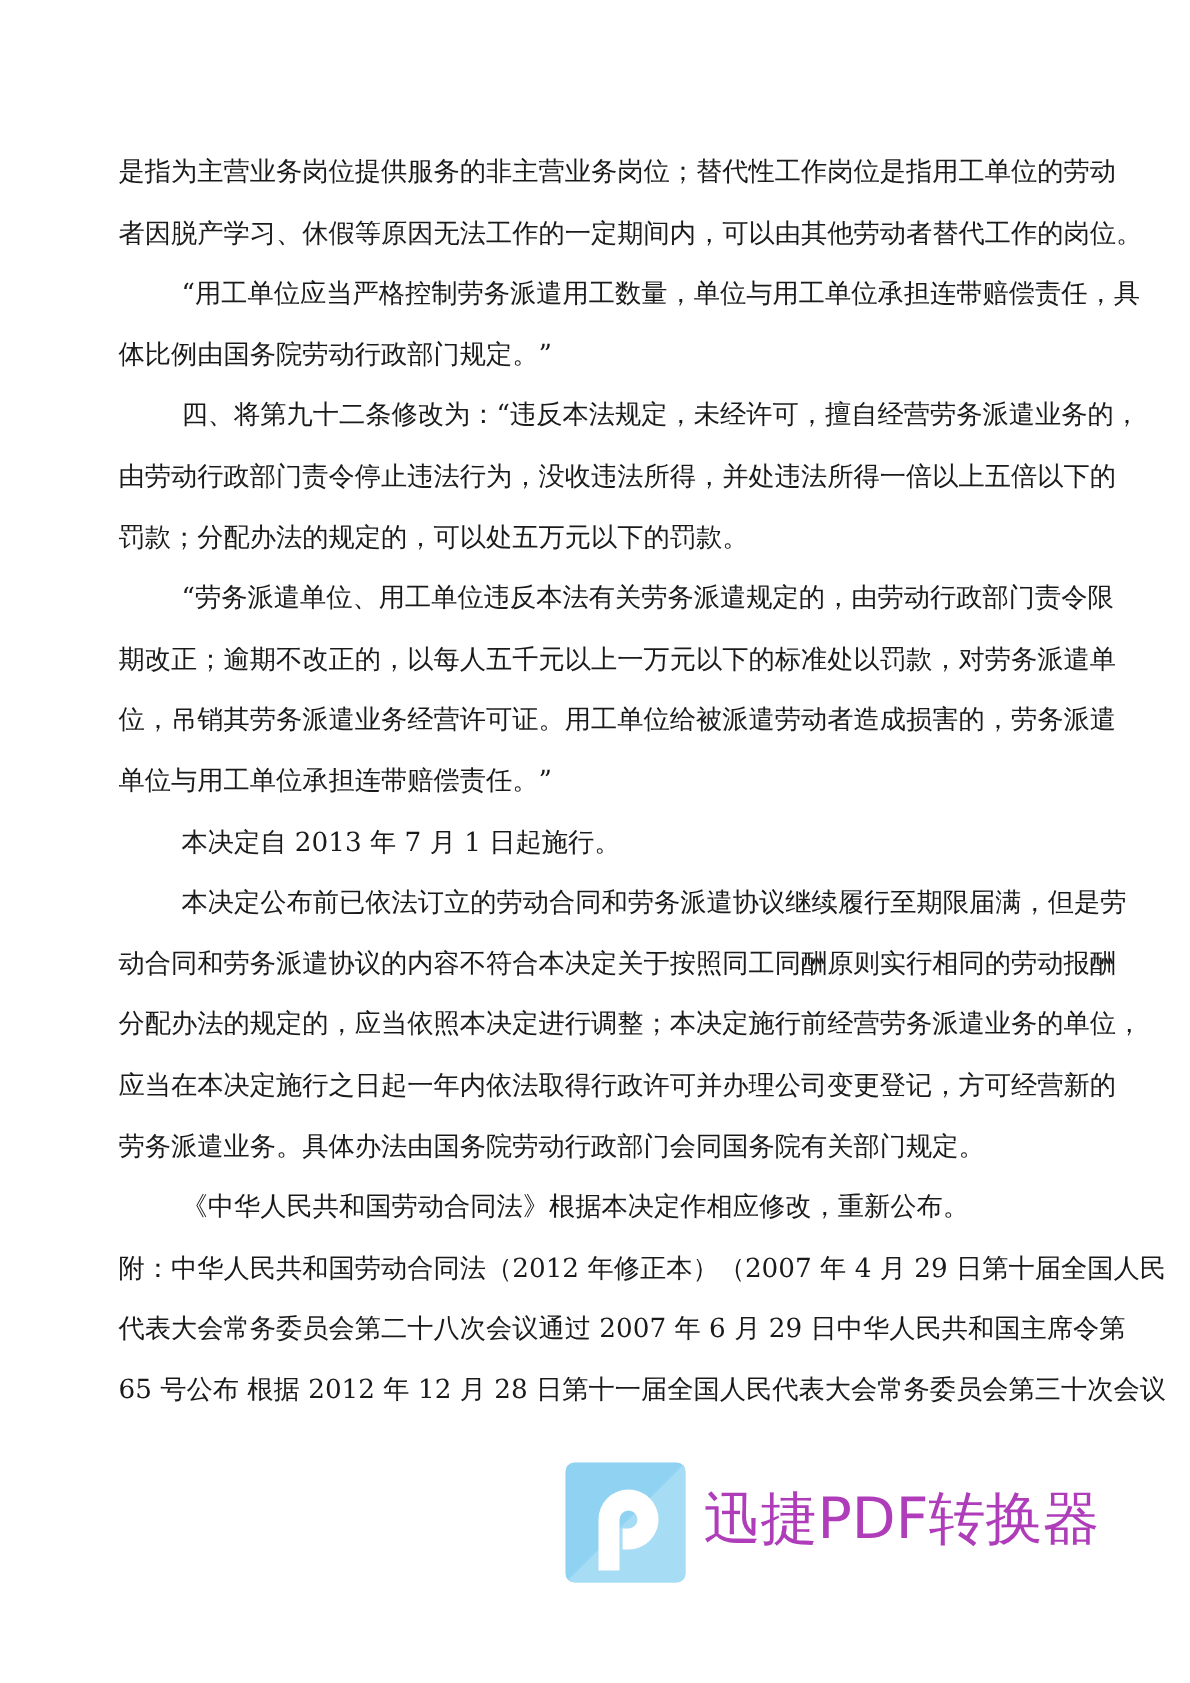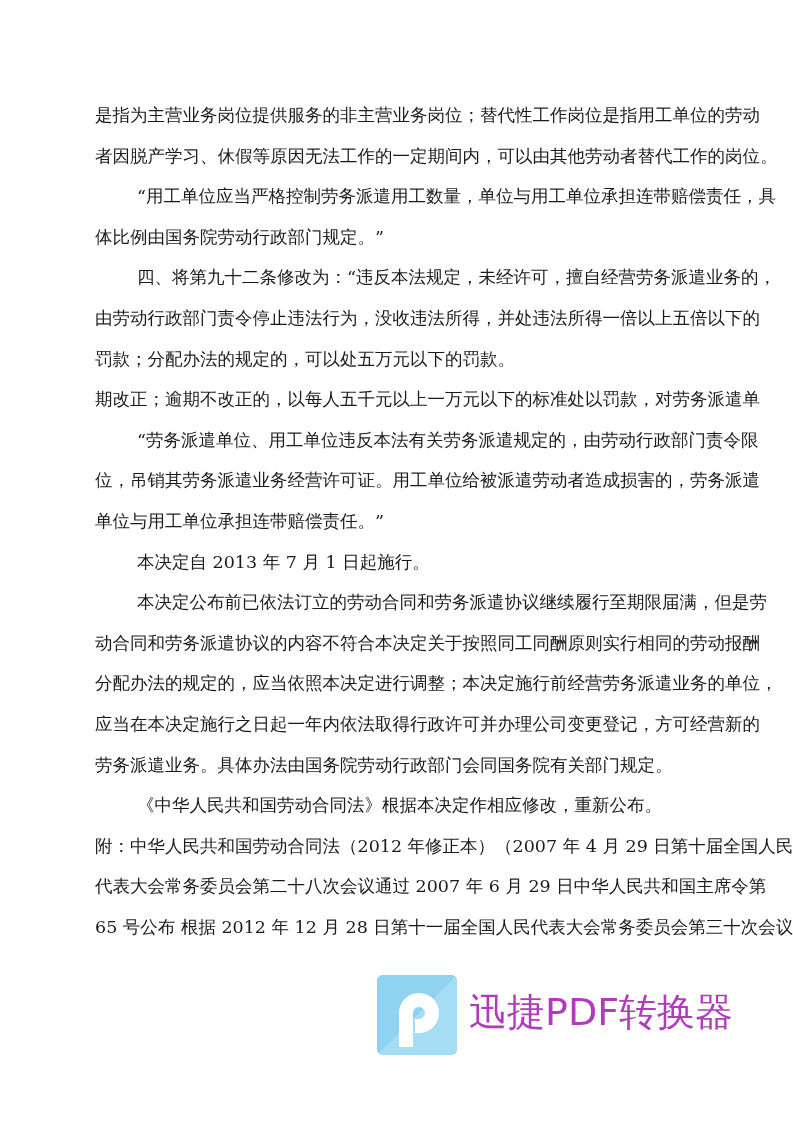--- a/index.html
+++ b/index.html
@@ -20,21 +20,20 @@
       left: 0; top: 0;
       width: 793px;
       height: 1122px;
       background: #ffffff;
     }
     .body-text {
       position: absolute;
       left: 79px;
       top: 100px;
       width: 634px;
-      margin-left: 16px;
     }
     .line {
       height: 40.6px;
       line-height: 30px;
       font-size: 17.5px;
       white-space: nowrap;
       text-align: justify;
       text-align-last: justify;
       overflow: visible;
     }
@@ -81,22 +80,22 @@
 
 <div class="page">
   <div class="body-text">
     <div class="line">是指为主营业务岗位提供服务的非主营业务岗位；替代性工作岗位是指用工单位的劳动</div>
     <div class="line">者因脱产学习、休假等原因无法工作的一定期间内，可以由其他劳动者替代工作的岗位。</div>
     <div class="line indent">“用工单位应当严格控制劳务派遣用工数量，单位与用工单位承担连带赔偿责任，具</div>
     <div class="line last">体比例由国务院劳动行政部门规定。”</div>
     <div class="line indent">四、将第九十二条修改为：“违反本法规定，未经许可，擅自经营劳务派遣业务的，</div>
     <div class="line">由劳动行政部门责令停止违法行为，没收违法所得，并处违法所得一倍以上五倍以下的</div>
     <div class="line last">罚款；分配办法的规定的，可以处五万元以下的罚款。</div>
+    <div class="line indent">“劳务派遣单位、用工单位违反本法有关劳务派遣规定的，由劳动行政部门责令限</div>
     <div class="line">期改正；逾期不改正的，以每人五千元以上一万元以下的标准处以罚款，对劳务派遣单</div>
-    <div class="line indent">“劳务派遣单位、用工单位违反本法有关劳务派遣规定的，由劳动行政部门责令限</div>
     <div class="line">位，吊销其劳务派遣业务经营许可证。用工单位给被派遣劳动者造成损害的，劳务派遣</div>
     <div class="line last">单位与用工单位承担连带赔偿责任。”</div>
     <div class="line indent last">本决定自 2013 年 7 月 1 日起施行。</div>
     <div class="line indent">本决定公布前已依法订立的劳动合同和劳务派遣协议继续履行至期限届满，但是劳</div>
     <div class="line">动合同和劳务派遣协议的内容不符合本决定关于按照同工同酬原则实行相同的劳动报酬</div>
     <div class="line">分配办法的规定的，应当依照本决定进行调整；本决定施行前经营劳务派遣业务的单位，</div>
     <div class="line">应当在本决定施行之日起一年内依法取得行政许可并办理公司变更登记，方可经营新的</div>
     <div class="line last">劳务派遣业务。具体办法由国务院劳动行政部门会同国务院有关部门规定。</div>
     <div class="line indent last">《中华人民共和国劳动合同法》根据本决定作相应修改，重新公布。</div>
     <div class="line">附：中华人民共和国劳动合同法（2012 年修正本）（2007 年 4 月 29 日第十届全国人民</div>

